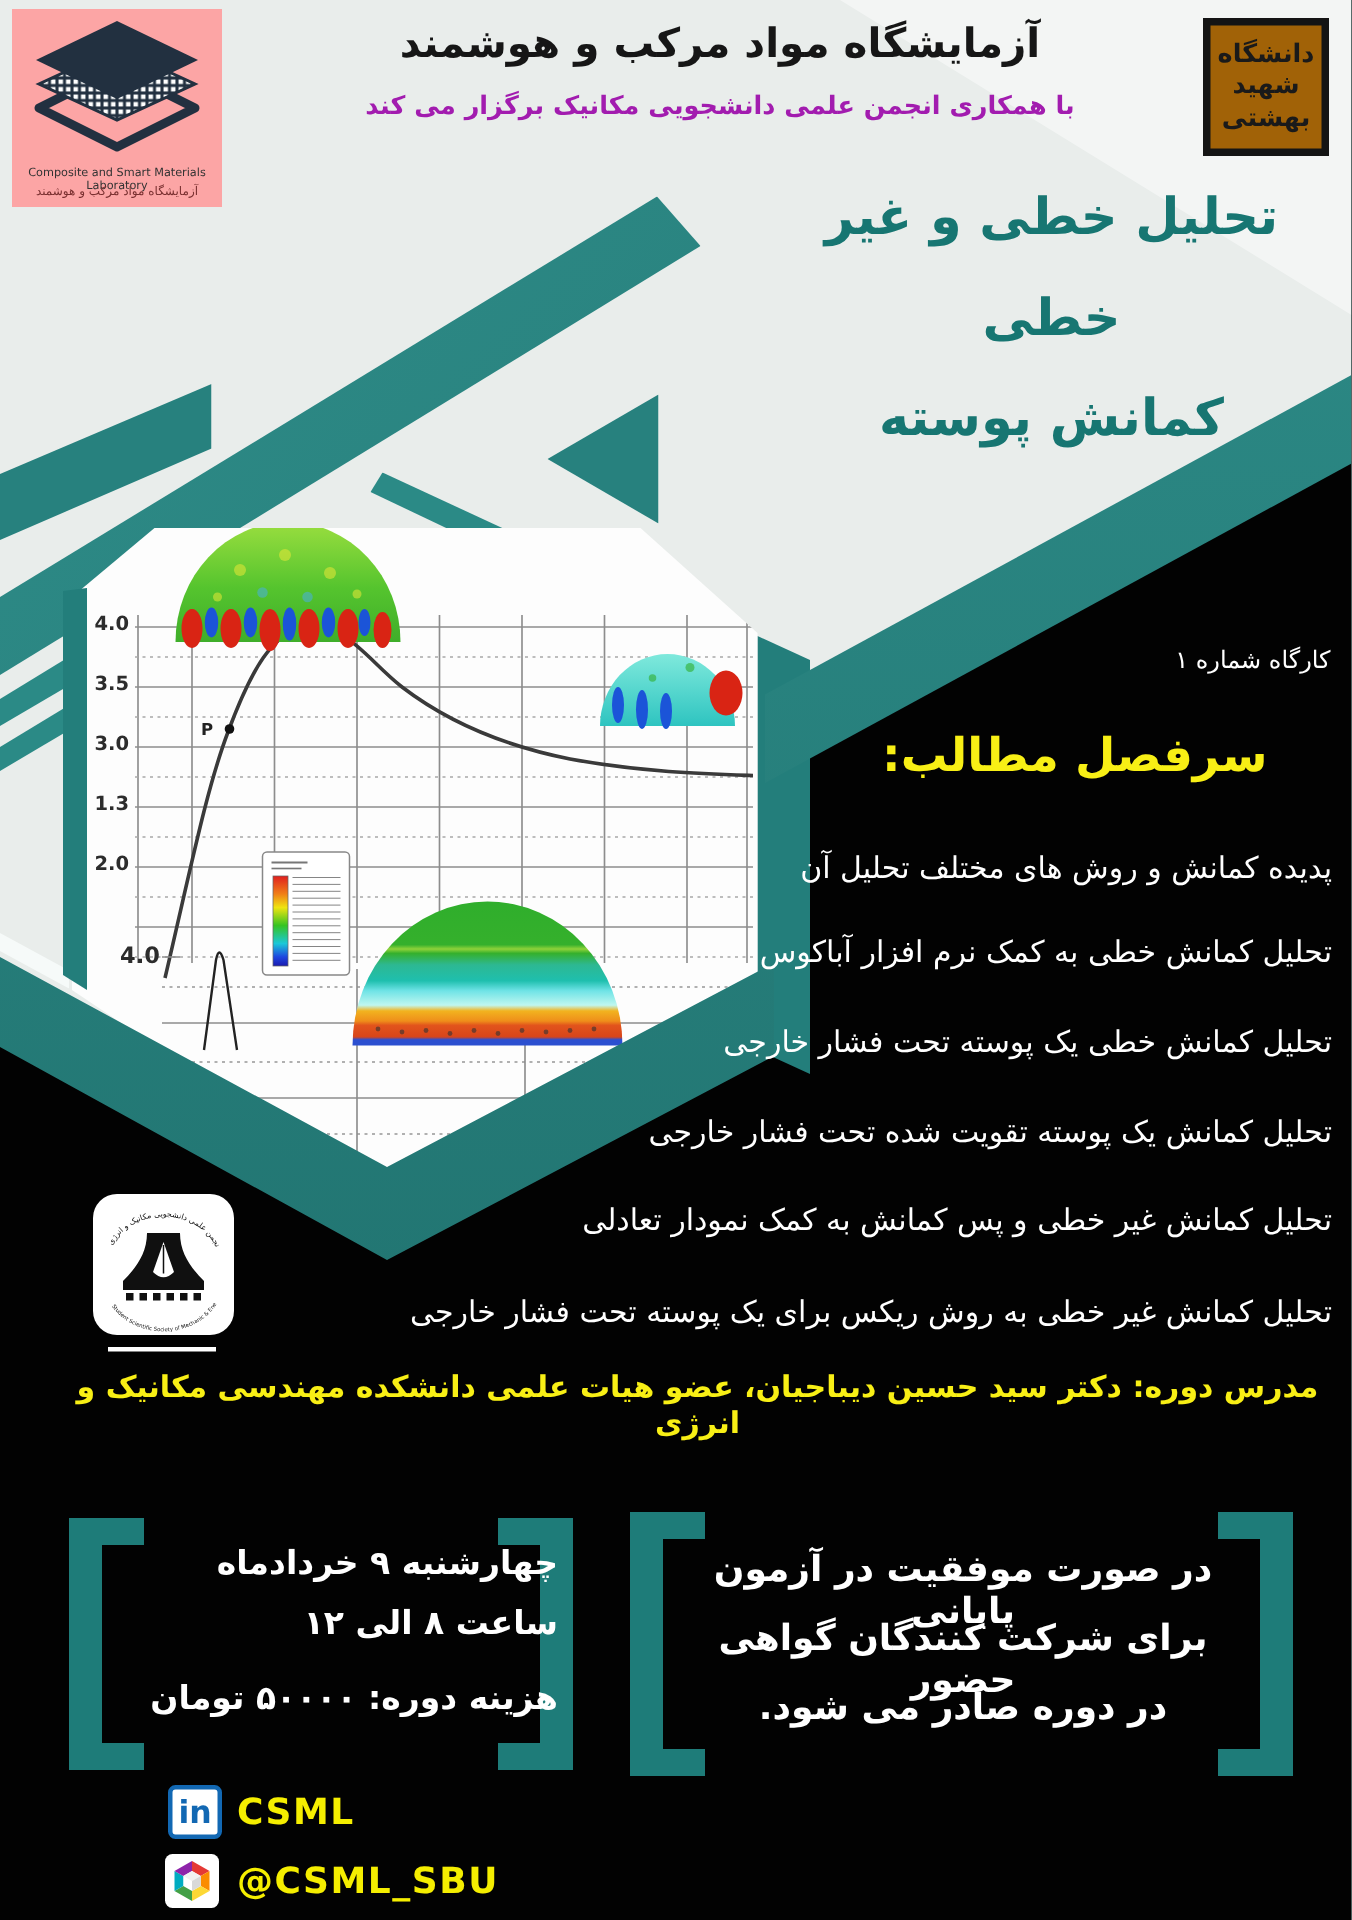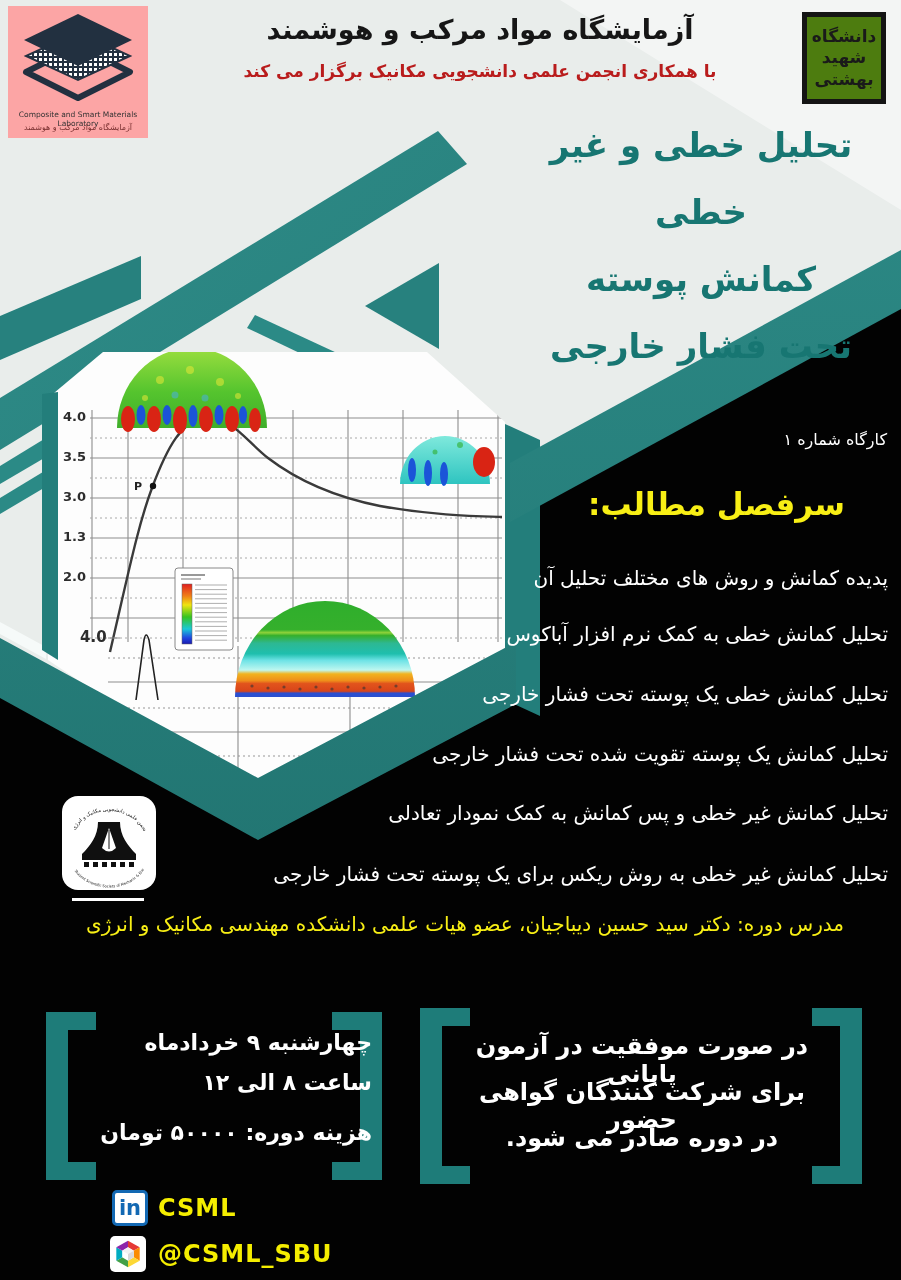--- a/index.html
+++ b/index.html
@@ -43,38 +43,38 @@
   
   .bracket{position:absolute;width:50px;box-sizing:border-box;}
   .bracket.bl{border-left:22px solid #1e7c79;border-top:18px solid #1e7c79;border-bottom:18px solid #1e7c79;}
   .bracket.br{border-right:22px solid #1e7c79;border-top:18px solid #1e7c79;border-bottom:18px solid #1e7c79;}
 
   
   .fa{direction:rtl;}
   .header-title{left:200px;top:14px;width:560px;text-align:center;
     font-size:27px;font-weight:bold;color:#161616;}
   .header-sub{left:170px;top:61px;width:620px;text-align:center;
-    font-size:17px;font-weight:bold;color:#b91c1c;}
+    font-size:17px;font-weight:bold;color:#a21caf;}
   .main-title{left:515px;top:112px;width:372px;text-align:center;
     font-size:34px;font-weight:bold;color:#177672;line-height:67px;}
   .workshop{top:430px;right:14px;font-size:16px;color:#ffffff;}
   .topics-heading{top:486px;right:56px;font-size:31px;font-weight:bold;color:#f8ef15;}
   .topic{right:13px;font-size:20px;color:#ffffff;white-space:nowrap;}
   .instructor{left:40px;top:912px;width:850px;text-align:center;
-    font-size:20px;font-weight:normal;color:#f8ef15;}
+    font-size:20px;font-weight:bold;color:#f8ef15;}
   .sched-line{left:70px;width:302px;color:#fff;font-weight:bold;font-size:22px;}
   .cert-line{left:470px;width:344px;text-align:center;color:#fff;font-weight:bold;font-size:24px;}
   .venue{top:1213px;right:16px;font-size:19px;font-weight:bold;color:#fff;}
   .handle{font-size:24px;font-weight:bold;color:#f5ee00;letter-spacing:1px;font-family:"DejaVu Sans",sans-serif;}
 
   
   .csml-box{left:8px;top:6px;width:140px;height:132px;background:#fca5a5;text-align:center;}
   .csml-cap-en{position:absolute;left:2px;right:2px;top:104px;font-size:7.5px;color:#333;}
   .csml-cap-fa{position:absolute;left:2px;right:2px;top:117px;font-size:8px;color:#7a3030;direction:rtl;}
-  .stamp{left:802px;top:12px;width:84px;height:92px;background:#4d7c0f;
+  .stamp{left:802px;top:12px;width:84px;height:92px;background:#a16207;
     border:5px solid #141414;box-sizing:border-box;display:flex;align-items:center;justify-content:center;}
   .stamp-text{font-size:17px;font-weight:bold;color:#1a1a1a;text-align:center;line-height:1.25;direction:rtl;padding:2px;}
   .assoc-box{left:62px;top:796px;width:94px;height:94px;background:#fff;border-radius:16px;overflow:hidden;}
   .assoc-underline{left:72px;top:898px;width:72px;height:3px;background:#fff;}
 
   
   .li-icon{left:112px;top:1190px;width:36px;height:36px;background:#fff;border:3px solid #1268b3;
     box-sizing:border-box;border-radius:5px;display:flex;align-items:center;justify-content:center;
     font-weight:bold;color:#1268b3;font-size:21px;}
   .igap-icon{left:110px;top:1236px;width:36px;height:36px;background:#fff;border-radius:5px;
@@ -302,21 +302,20 @@
     <div class="csml-cap-fa">آزمایشگاه مواد مرکب و هوشمند</div>
   </div>
 
   <div class="abs stamp">
     <div class="stamp-text">دانشگاه شهید بهشتی</div>
   </div>
 
   <div class="abs main-title fa">
     <div>تحلیل خطی و غیر خطی</div>
     <div>کمانش پوسته</div>
-    <div>تحت فشار خارجی</div>
   </div>
 
   <div class="abs workshop fa">کارگاه شماره ۱</div>
   <div class="abs topics-heading fa">سرفصل مطالب:</div>
   <div class="abs topic fa" style="top:566px;">پدیده کمانش و روش های مختلف تحلیل آن</div>
   <div class="abs topic fa" style="top:622px;">تحلیل کمانش خطی به کمک نرم افزار آباکوس</div>
   <div class="abs topic fa" style="top:682px;">تحلیل کمانش خطی یک پوسته تحت فشار خارجی</div>
   <div class="abs topic fa" style="top:742px;">تحلیل کمانش یک پوسته تقویت شده تحت فشار خارجی</div>
   <div class="abs topic fa" style="top:801px;">تحلیل کمانش غیر خطی و پس کمانش به کمک نمودار تعادلی</div>
   <div class="abs topic fa" style="top:862px;">تحلیل کمانش غیر خطی به روش ریکس برای یک پوسته تحت فشار خارجی</div>

